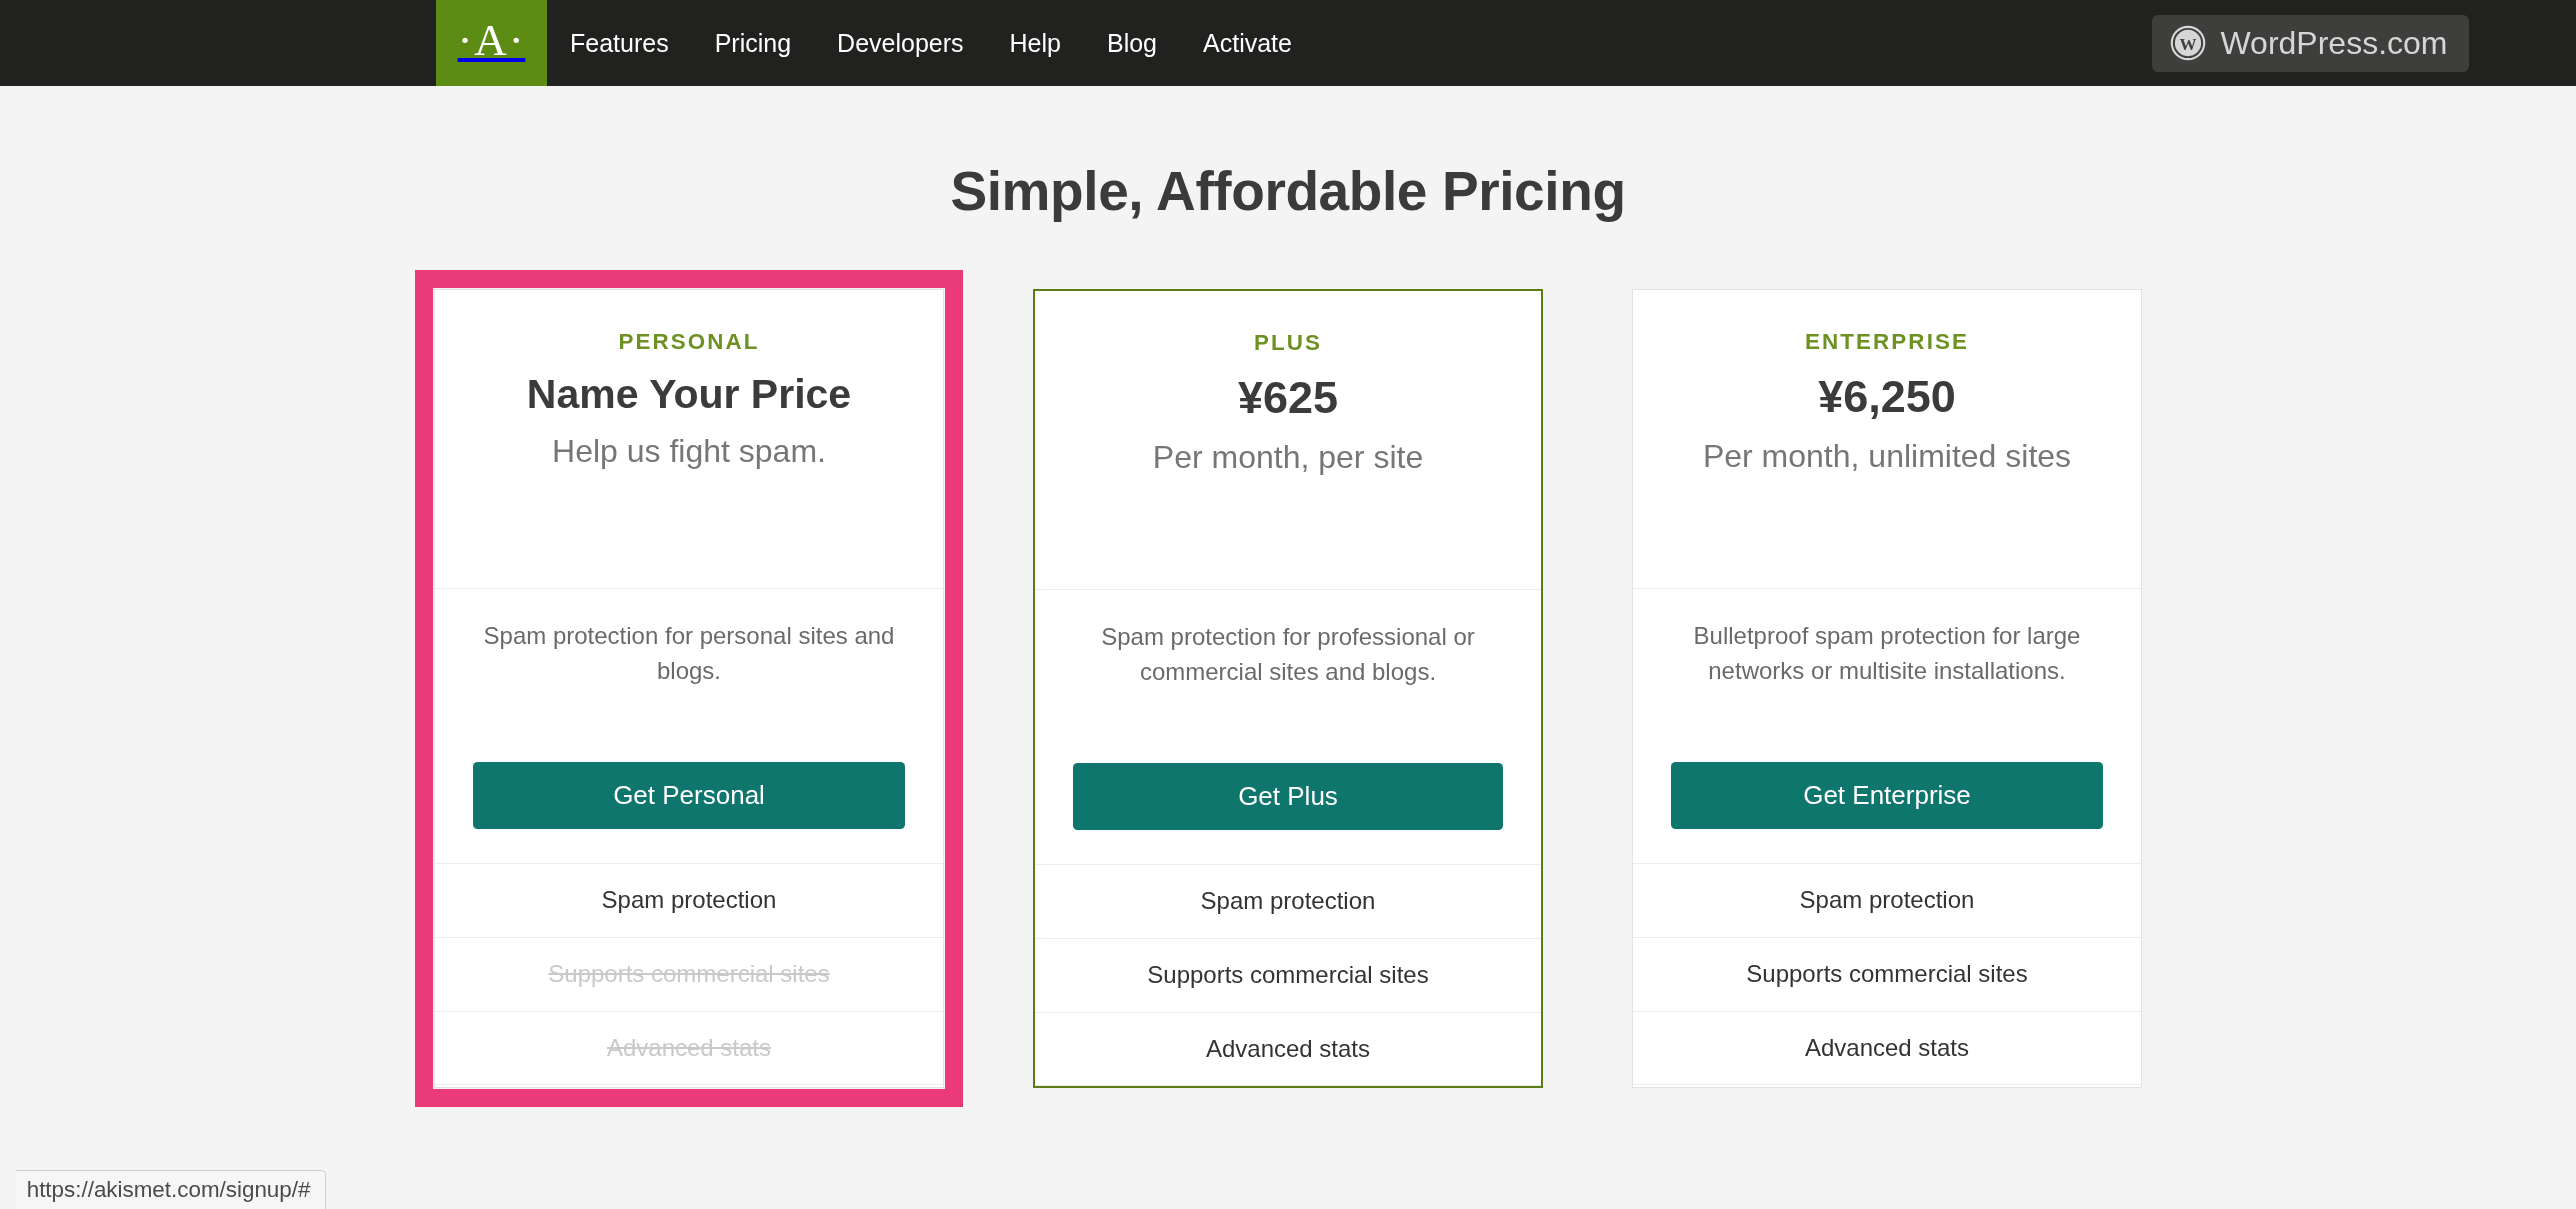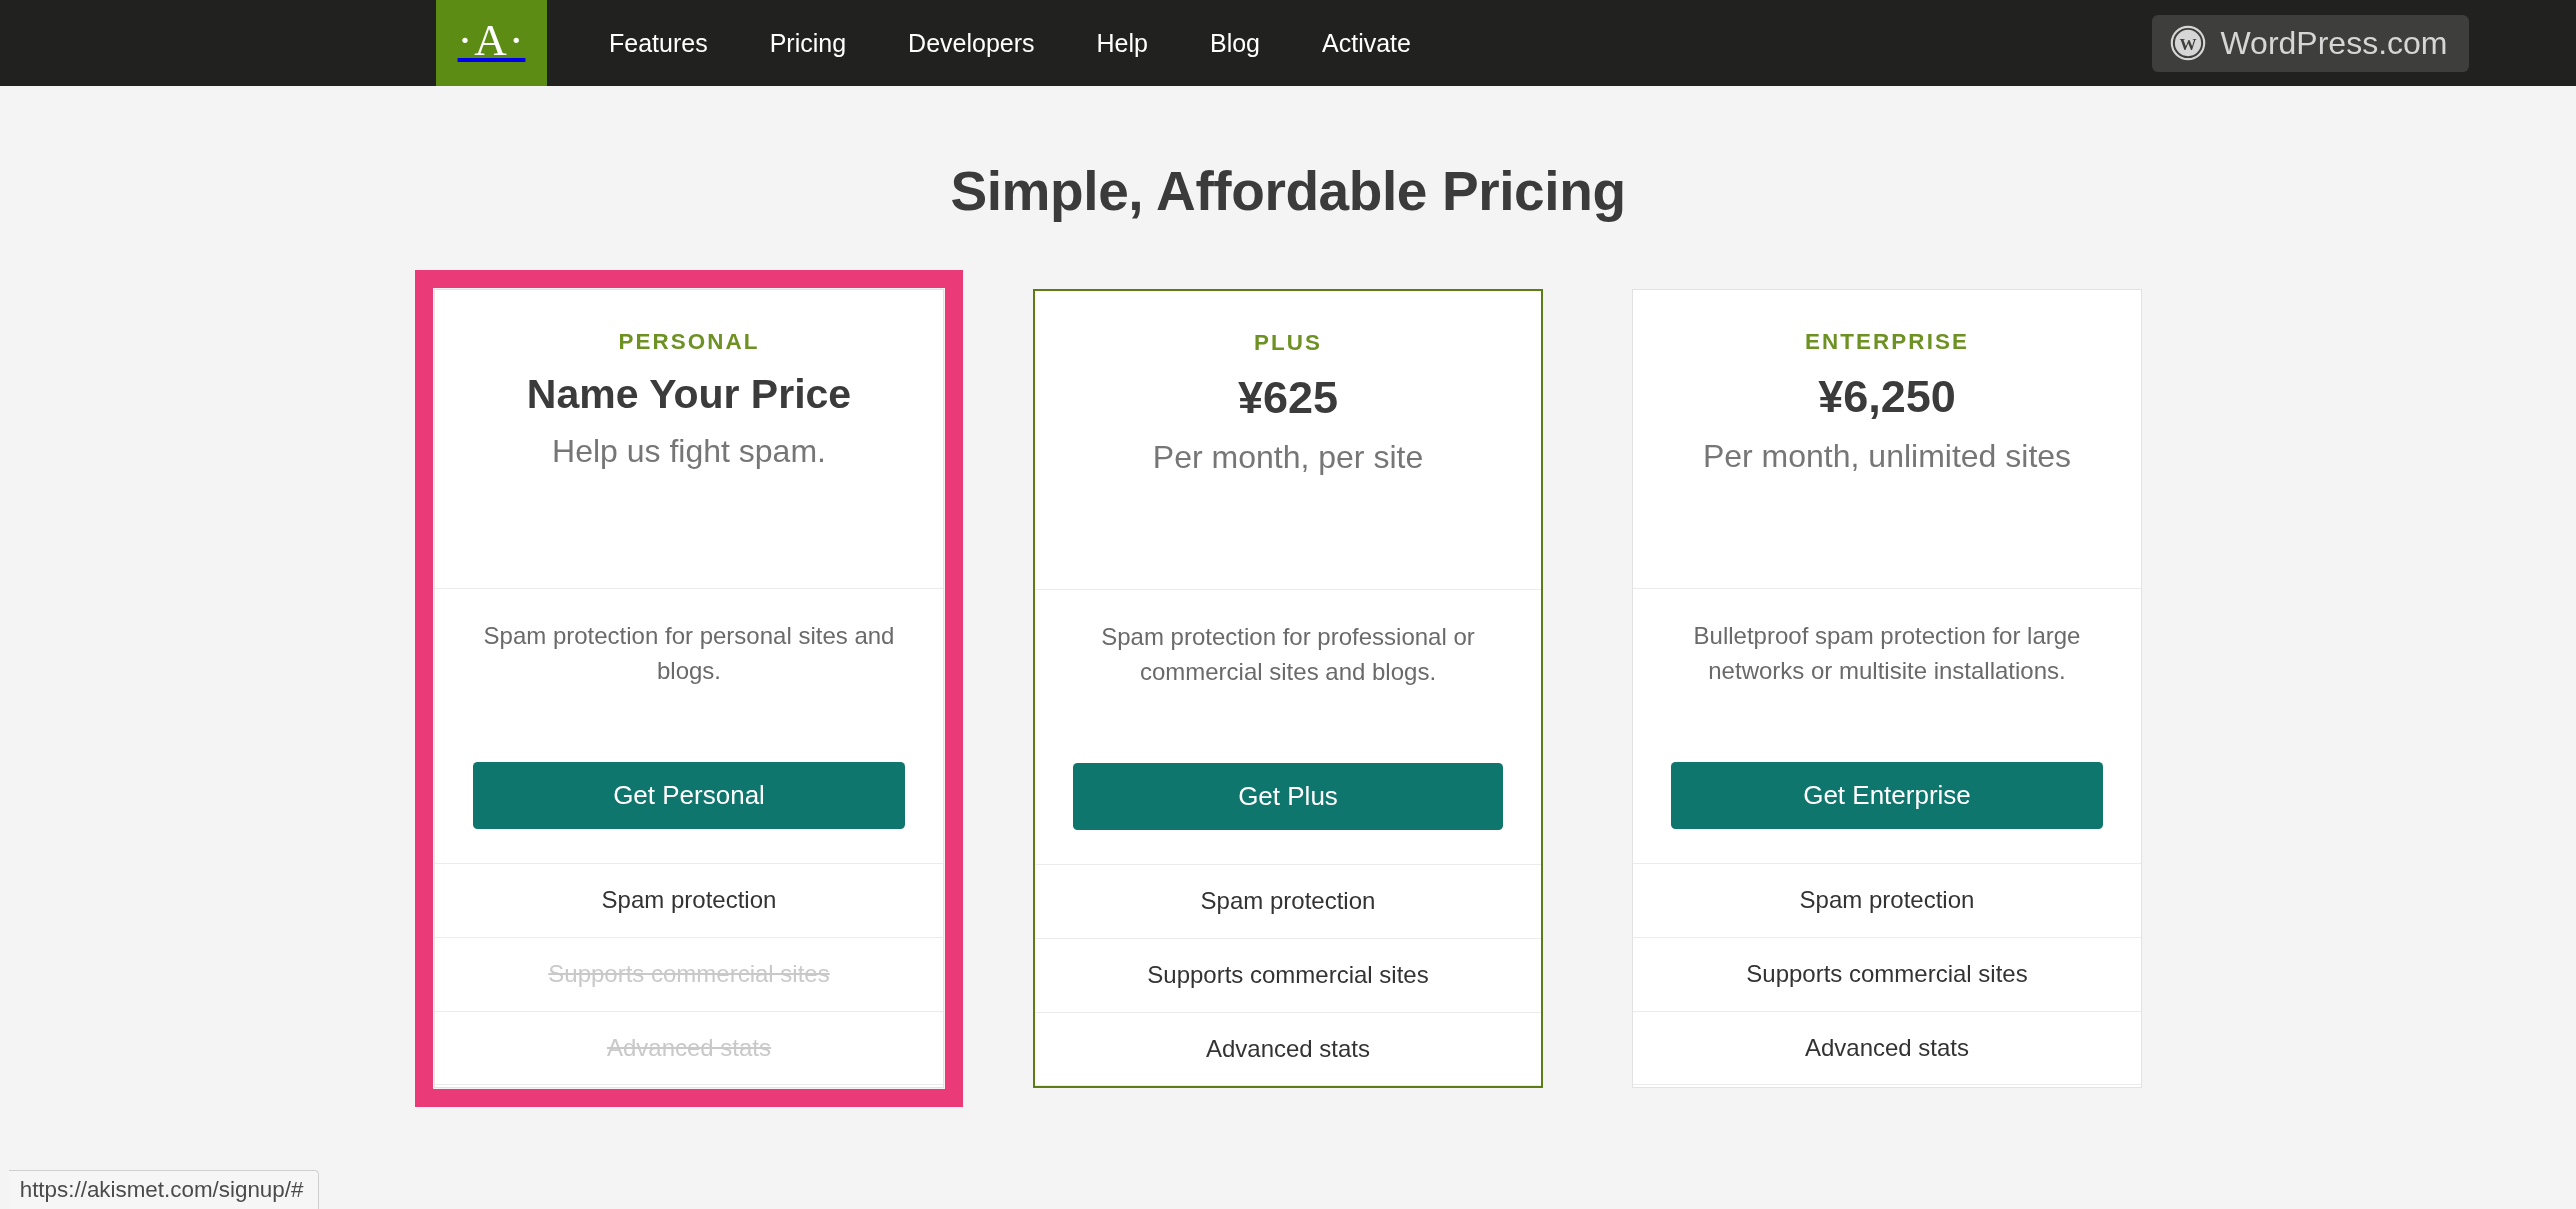--- a/index.html
+++ b/index.html
@@ -41,22 +41,21 @@
     font-size: 45px;
     line-height: 1;
     letter-spacing: 1.8px;
     position: relative;
     top: -2.7px;
   }
 
   .nav-links {
     display: flex;
     align-items: center;
-    gap: 16px;
-    padding-left: 39px;
+    gap: 0;
   }
   .nav-links a {
     color: #ffffff;
     text-decoration: none;
     font-size: 25px;
     padding: 0 23px;
     line-height: 86px;
     white-space: nowrap;
   }
 
@@ -184,21 +183,21 @@
     border-bottom: 1.8px solid #ececec;
   }
   .feature-row.off {
     color: #c9c9c9;
     text-decoration: line-through;
   }
 
   
   .status-bar {
     position: absolute;
-    left: 9px;
+    left: 16px;
     bottom: 0;
     background: #f6f6f6;
     border: 0.9px solid #cfcfcf;
     border-left: none;
     border-bottom: none;
     border-top-right-radius: 4.5px;
     padding: 5.4px 14.3px 6.3px 10.7px;
     font-size: 22.4px;
     color: #4b4b4b;
     z-index: 50;

